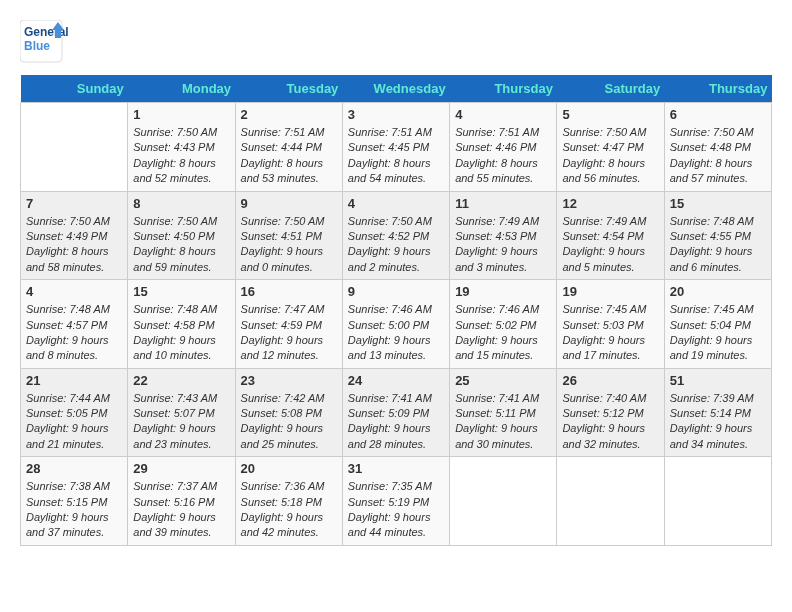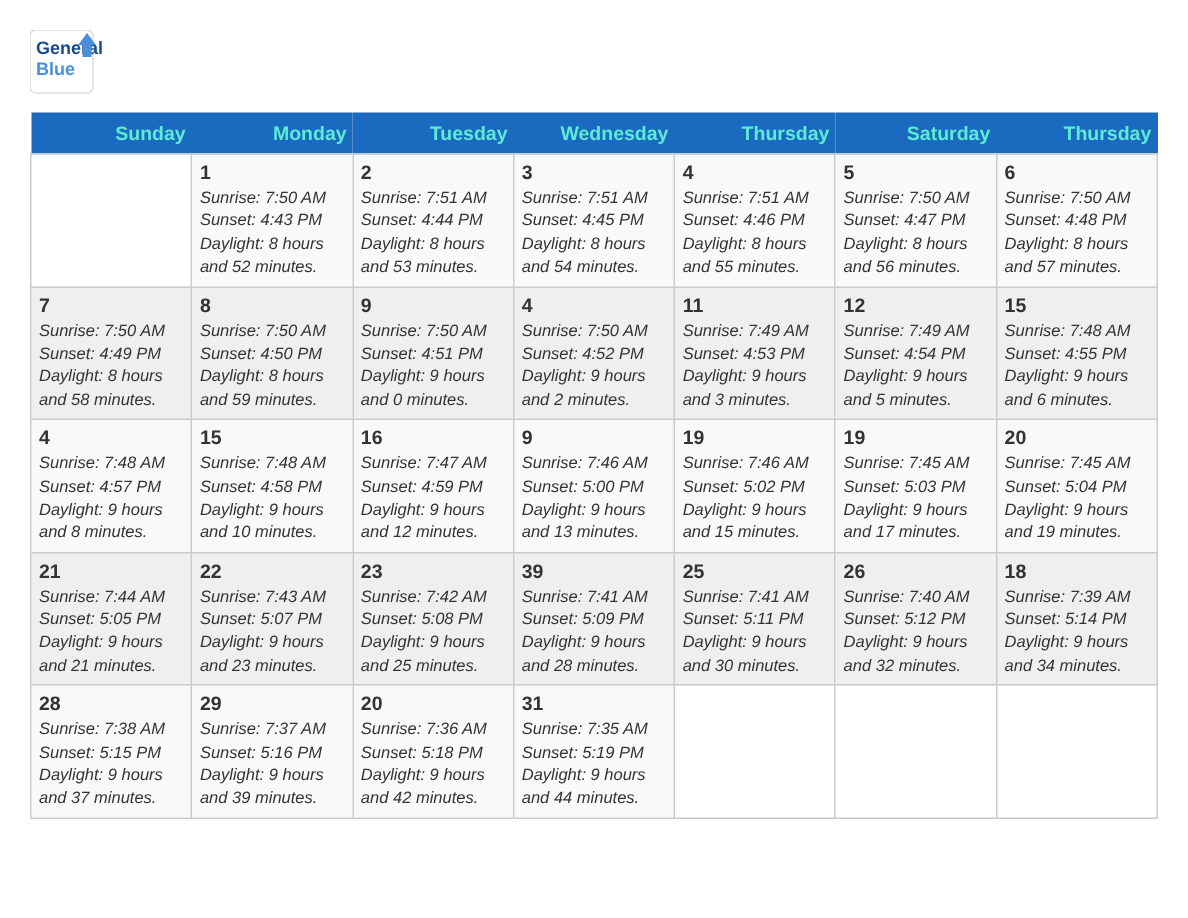--- a/index.html
+++ b/index.html
@@ -201,33 +201,33 @@
         </td>
         <td>
           <div class="day-num">22</div>
           <div class="day-info">Sunrise: 7:43 AM<br>Sunset: 5:07 PM<br>Daylight: 9 hours<br>and 23 minutes.</div>
         </td>
         <td>
           <div class="day-num">23</div>
           <div class="day-info">Sunrise: 7:42 AM<br>Sunset: 5:08 PM<br>Daylight: 9 hours<br>and 25 minutes.</div>
         </td>
         <td>
-          <div class="day-num">39</div>
+          <div class="day-num">24</div>
           <div class="day-info">Sunrise: 7:41 AM<br>Sunset: 5:09 PM<br>Daylight: 9 hours<br>and 28 minutes.</div>
         </td>
         <td>
           <div class="day-num">25</div>
           <div class="day-info">Sunrise: 7:41 AM<br>Sunset: 5:11 PM<br>Daylight: 9 hours<br>and 30 minutes.</div>
         </td>
         <td>
           <div class="day-num">26</div>
           <div class="day-info">Sunrise: 7:40 AM<br>Sunset: 5:12 PM<br>Daylight: 9 hours<br>and 32 minutes.</div>
         </td>
         <td>
-          <div class="day-num">18</div>
+          <div class="day-num">51</div>
           <div class="day-info">Sunrise: 7:39 AM<br>Sunset: 5:14 PM<br>Daylight: 9 hours<br>and 34 minutes.</div>
         </td>
       </tr>
       <tr>
         <td>
           <div class="day-num">28</div>
           <div class="day-info">Sunrise: 7:38 AM<br>Sunset: 5:15 PM<br>Daylight: 9 hours<br>and 37 minutes.</div>
         </td>
         <td>
           <div class="day-num">29</div>

